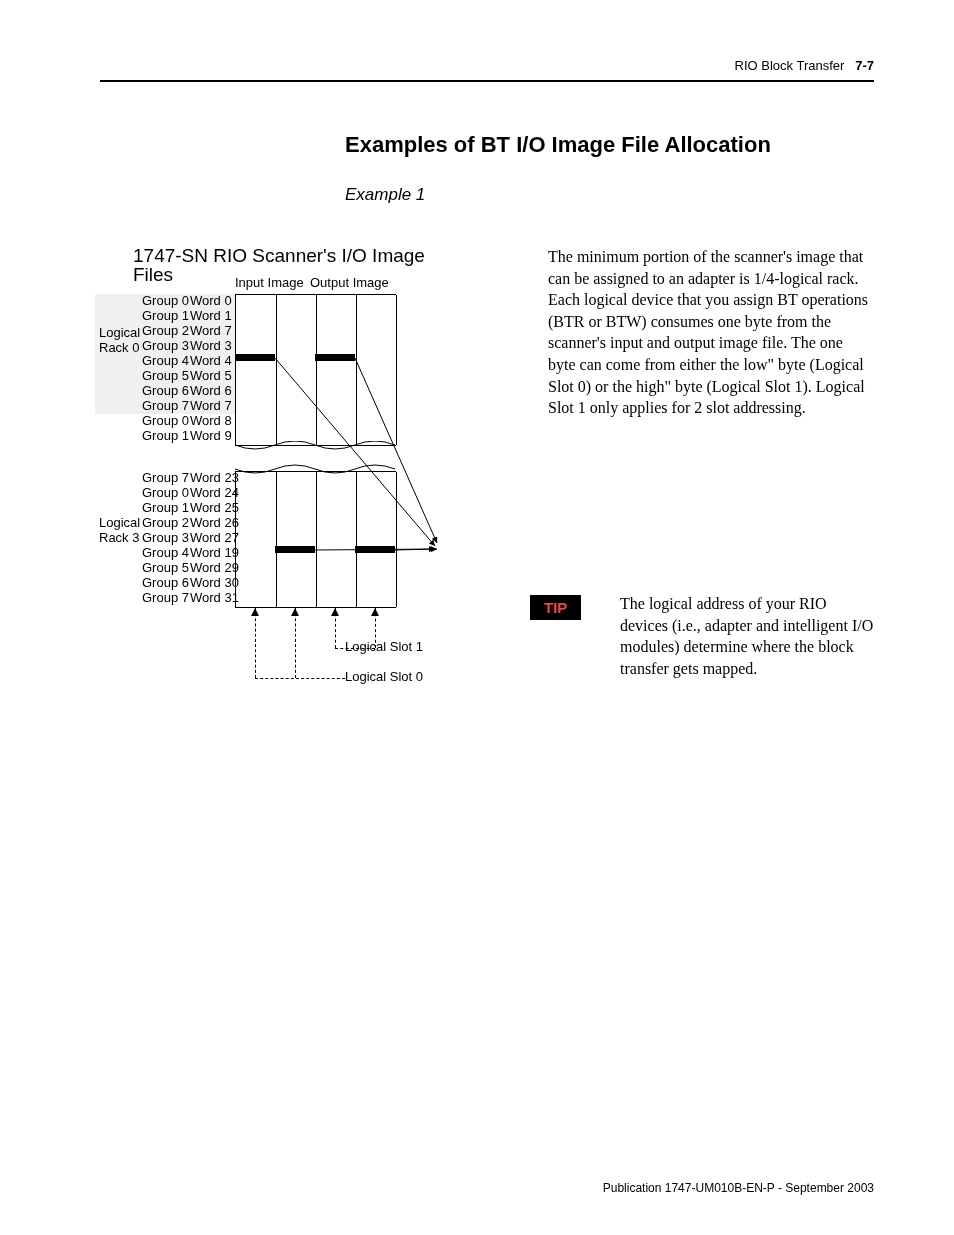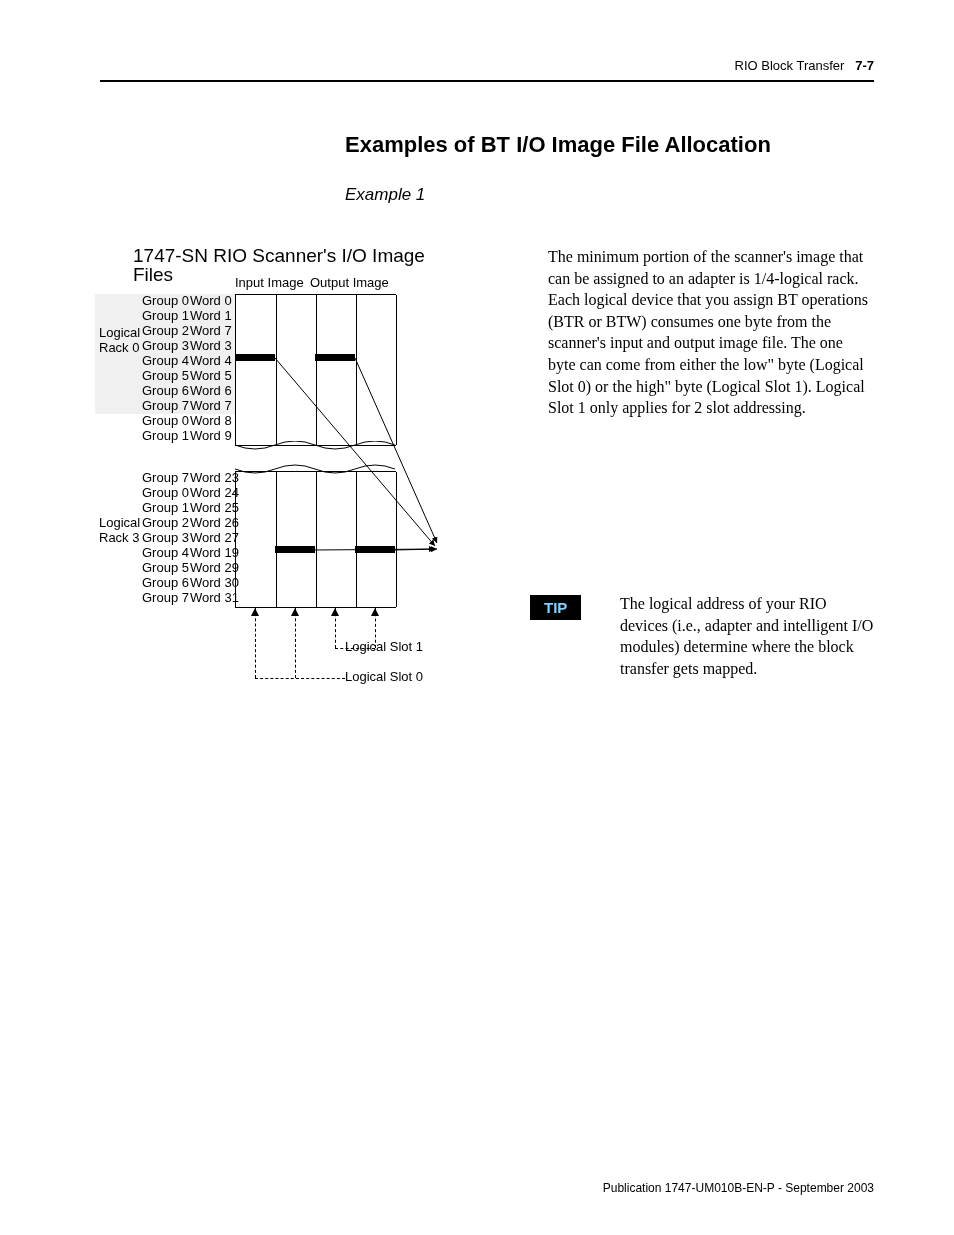--- a/index.html
+++ b/index.html
@@ -125,21 +125,21 @@
     position: absolute;
     left: 500px;
     right: 80px;
     font-size: 16px;
     line-height: 1.35;
     margin-left: 48px;
   }
   .tip-box {
     position: absolute;
     background: #000;
-    color: #7dd3fc;
+    color: #ef4444;
     font-family: Arial, Helvetica, sans-serif;
     font-weight: bold;
     font-size: 15px;
     padding: 4px 14px;
   }
   .tip-text {
     position: absolute;
     font-size: 16px;
     line-height: 1.35;
   }

